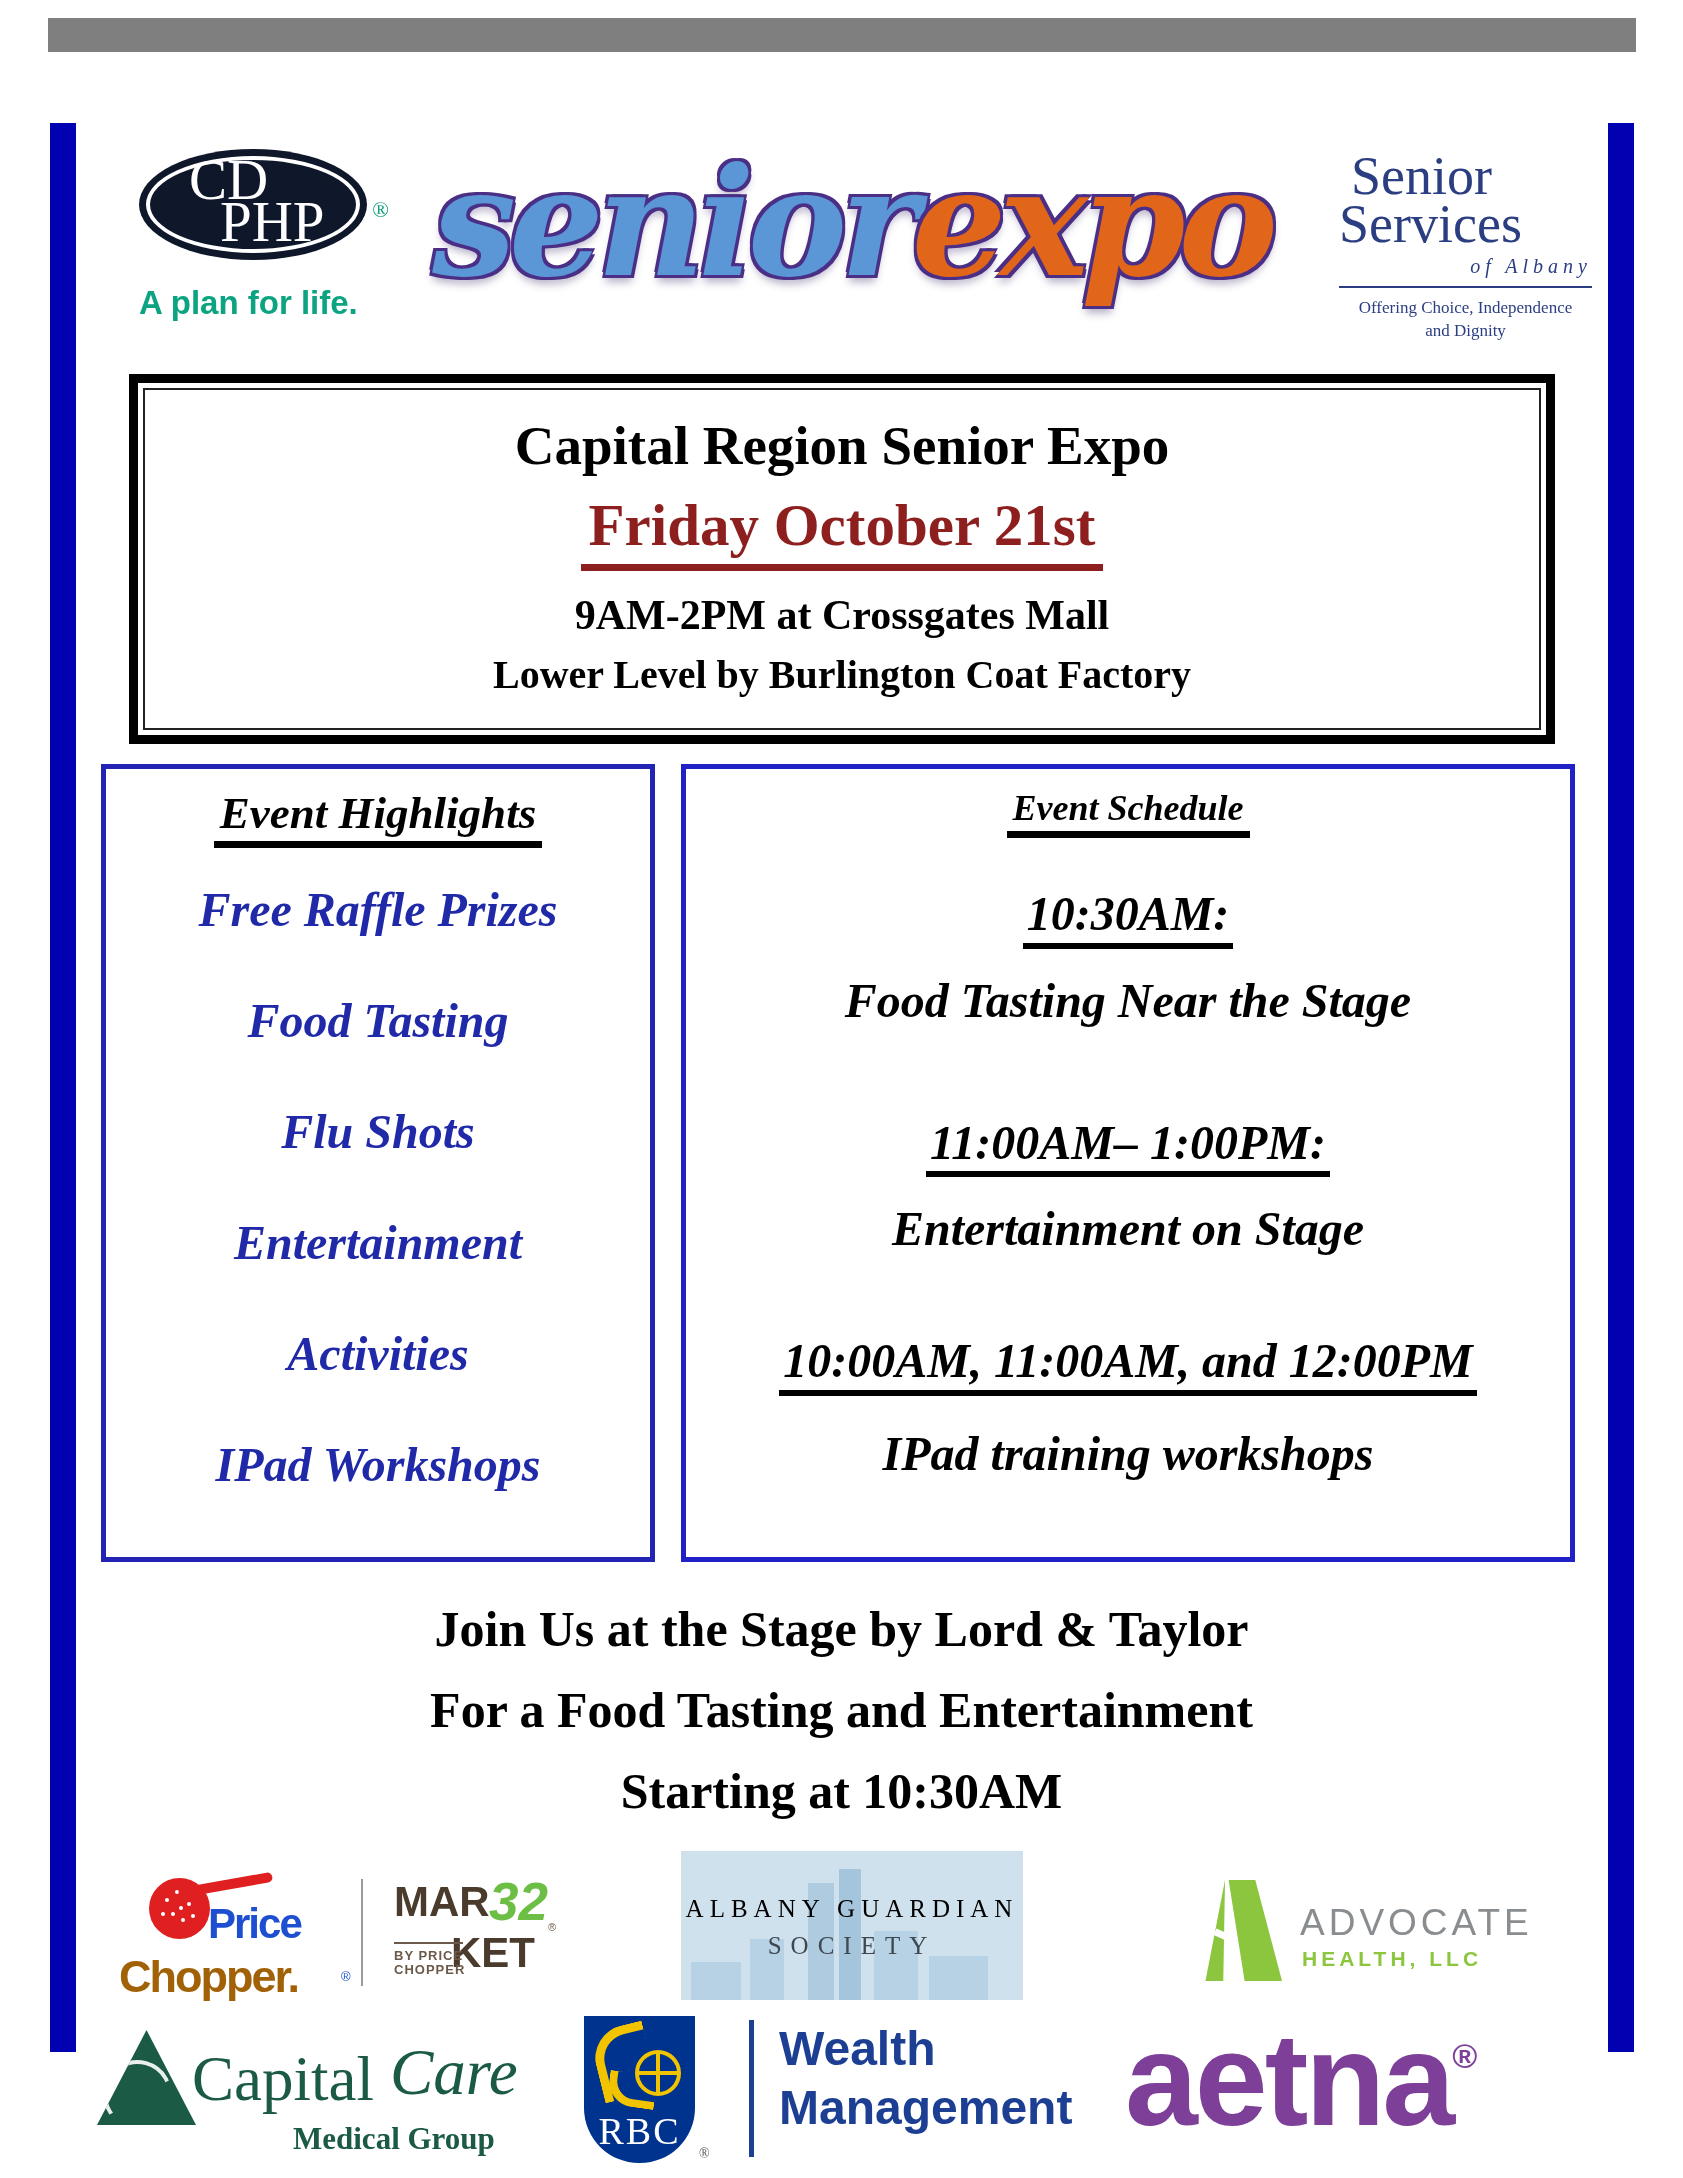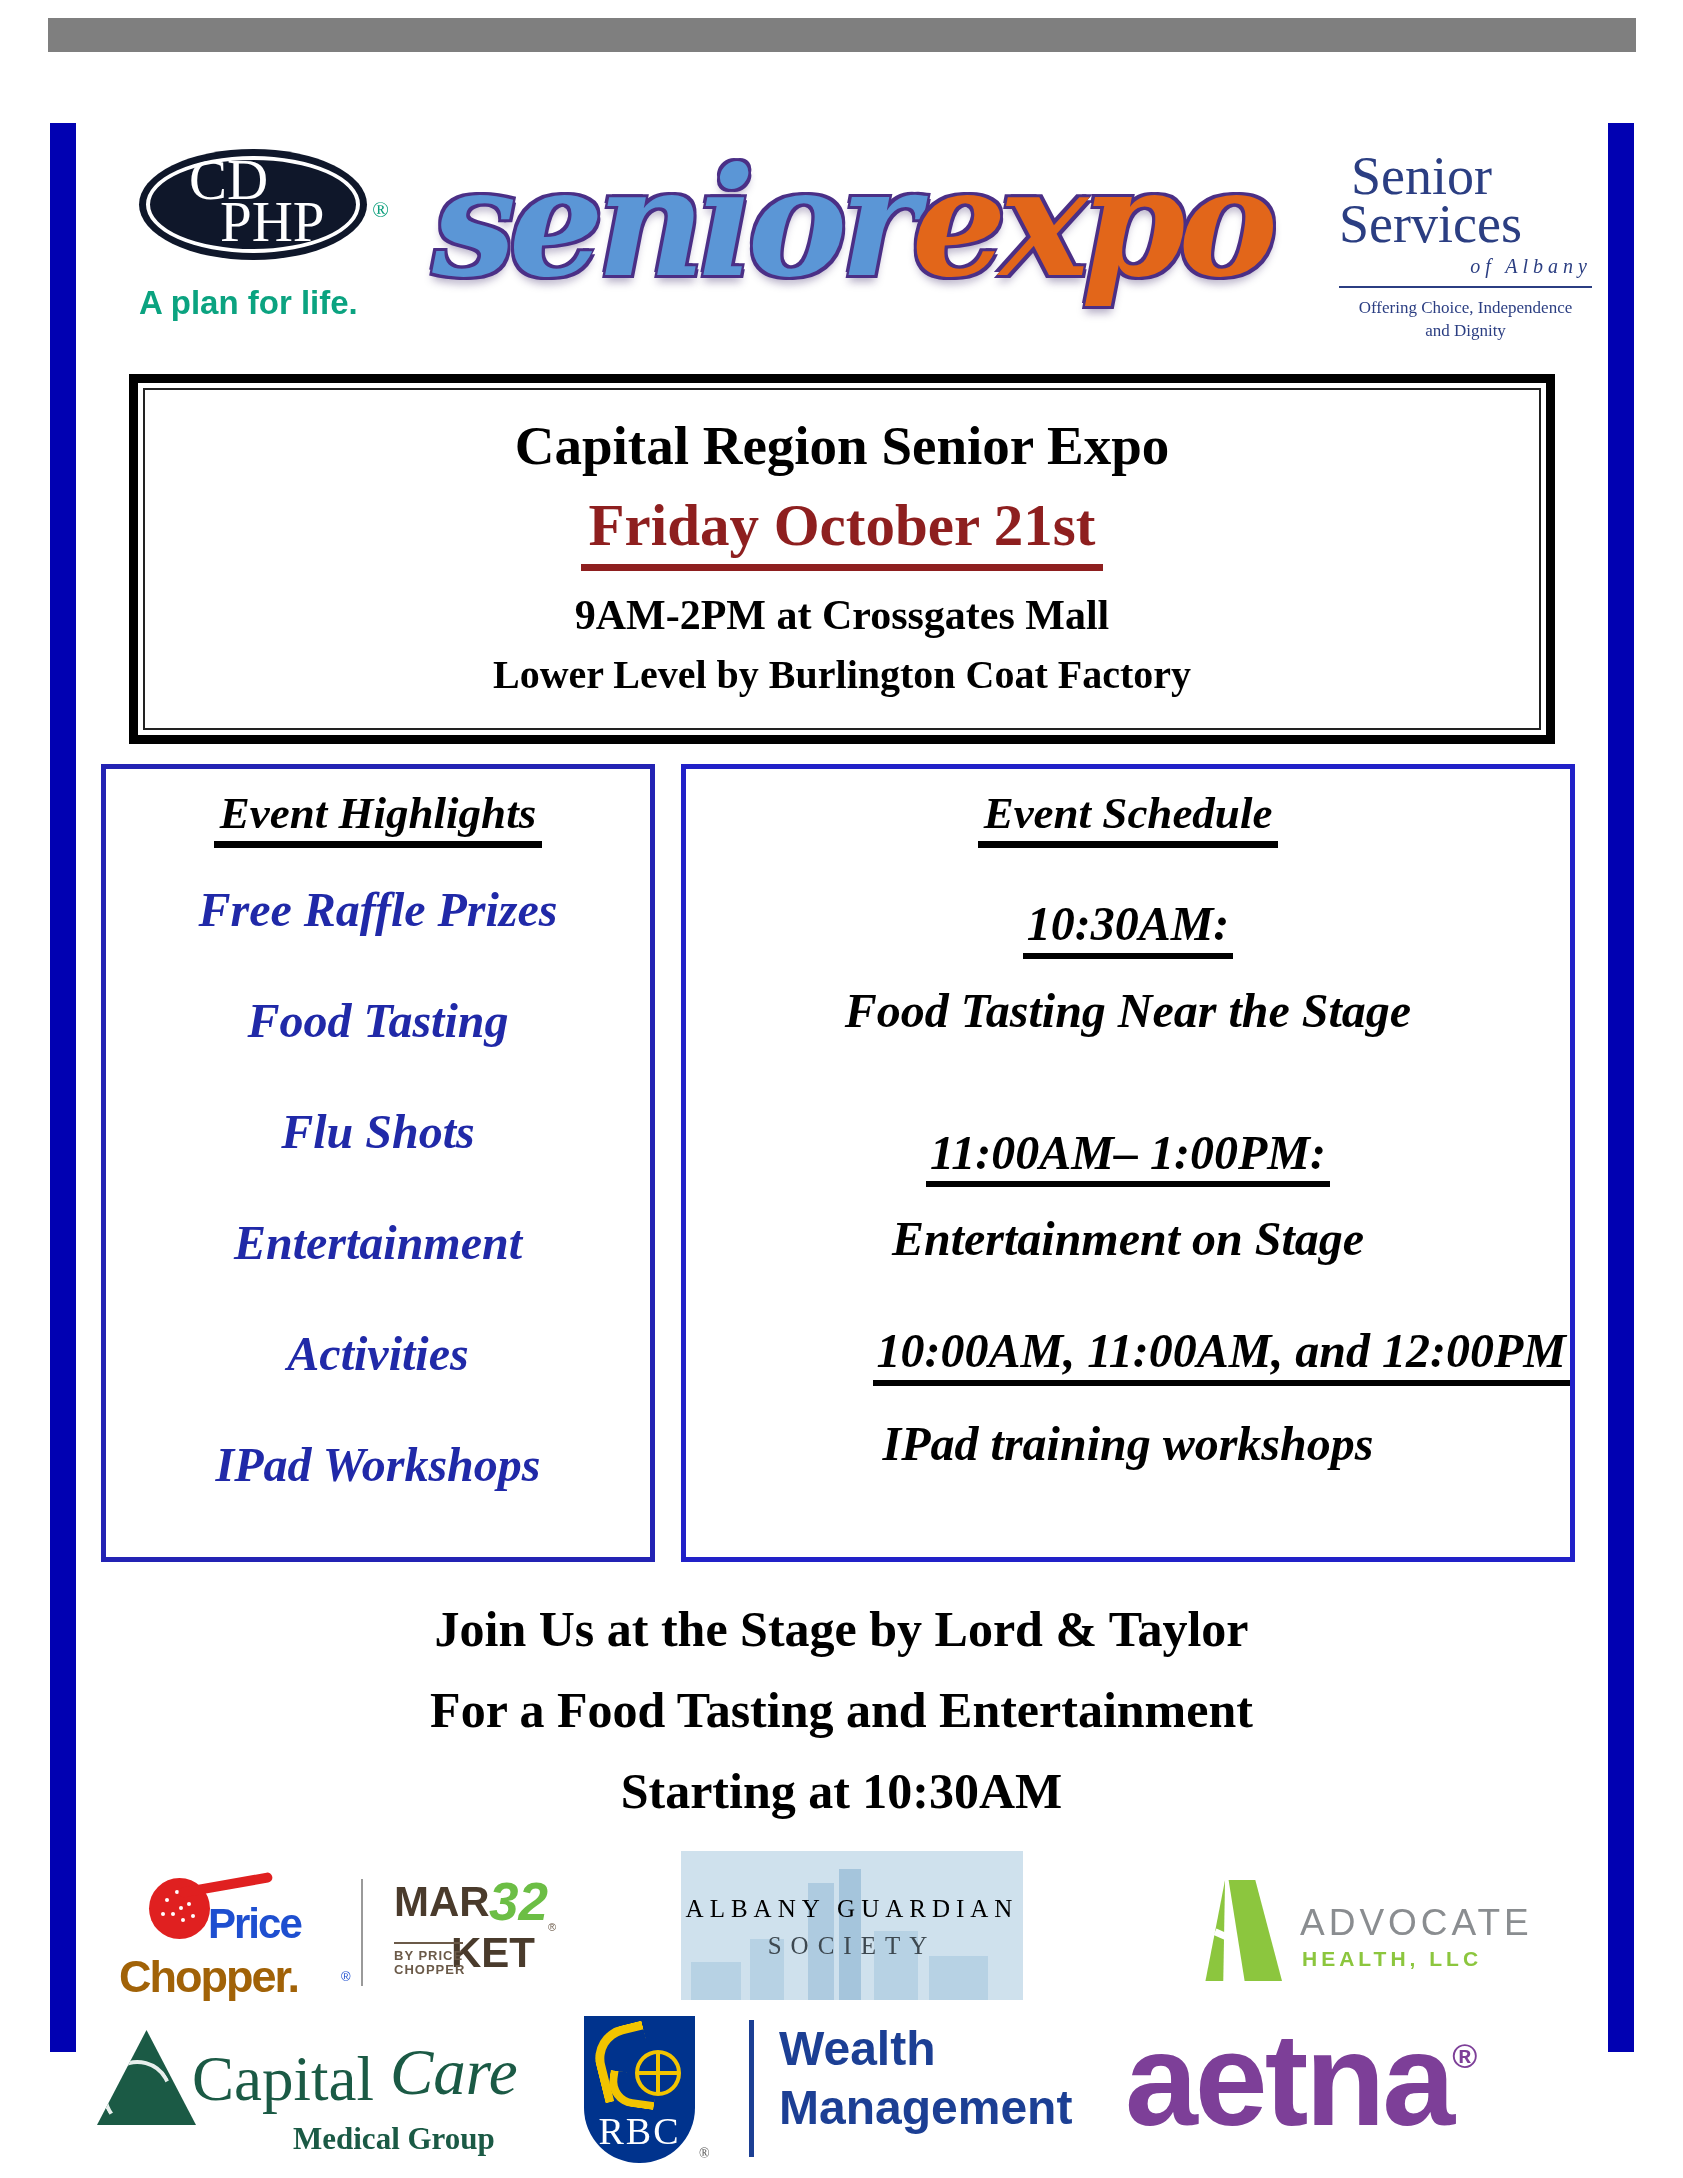--- a/index.html
+++ b/index.html
@@ -50,28 +50,28 @@
 
   
   .hlbox{left:101px;top:764px;width:554px;height:798px;border:5px solid #2323b4;box-sizing:border-box;text-align:center;}
   .hl-title{display:inline-block;font-size:45px;font-weight:bold;font-style:italic;
             border-bottom:7px solid #000;padding:0 6px 2px;margin-top:18px;}
   .hl-item{font-size:48px;font-weight:bold;font-style:italic;color:#2029a8;line-height:1;margin-top:63px;}
   .hl-item-first{margin-top:38px;}
 
   
   .schbox{left:681px;top:764px;width:894px;height:798px;border:5px solid #2121c8;box-sizing:border-box;text-align:center;}
-  .sch-title{display:inline-block;font-size:45px;font-weight:bold;font-style:italic;
+  .sch-title{display:inline-block;font-size:36px;font-weight:bold;font-style:italic;
              border-bottom:7px solid #000;padding:0 6px 2px;margin-top:18px;}
   .sch-time{display:inline-block;font-size:48px;font-weight:bold;font-style:italic;
             border-bottom:6px solid #000;padding:0 4px 2px;line-height:1.1;}
   .sch-desc{font-size:48px;font-weight:bold;font-style:italic;line-height:1.1;}
   .e1t{margin-top:50px;}.e1d{margin-top:26px;}
   .e2t{margin-top:89px;}.e2d{margin-top:26px;}
-  .e3t{margin-top:59px;text-align:right;}.e3d{margin-top:32px;}
+  .e3t{margin-top:79px;}.e3d{margin-top:32px;}
 
   
   .cta{left:0;right:0;text-align:center;font-size:50px;font-weight:bold;}
   .cta1{top:1600px;}.cta2{top:1681px;}.cta3{top:1762px;}
 
   
   .pc{left:117px;top:1874px;width:248px;height:117px;font-family:"Liberation Sans",sans-serif;}
   .pc-circle{position:absolute;left:32px;top:4px;width:61px;height:61px;background:#e02020;border-radius:50%;}
   .pc-stars{position:absolute;left:30px;top:28px;width:4px;height:4px;border-radius:50%;background:#fff;
             box-shadow:-14px -8px 0 #fff,-8px 6px 0 #fff,2px 12px 0 #fff,-18px 6px 0 #fff,-4px -16px 0 #fff,8px -4px 0 #fff,12px 8px 0 #fff;}

